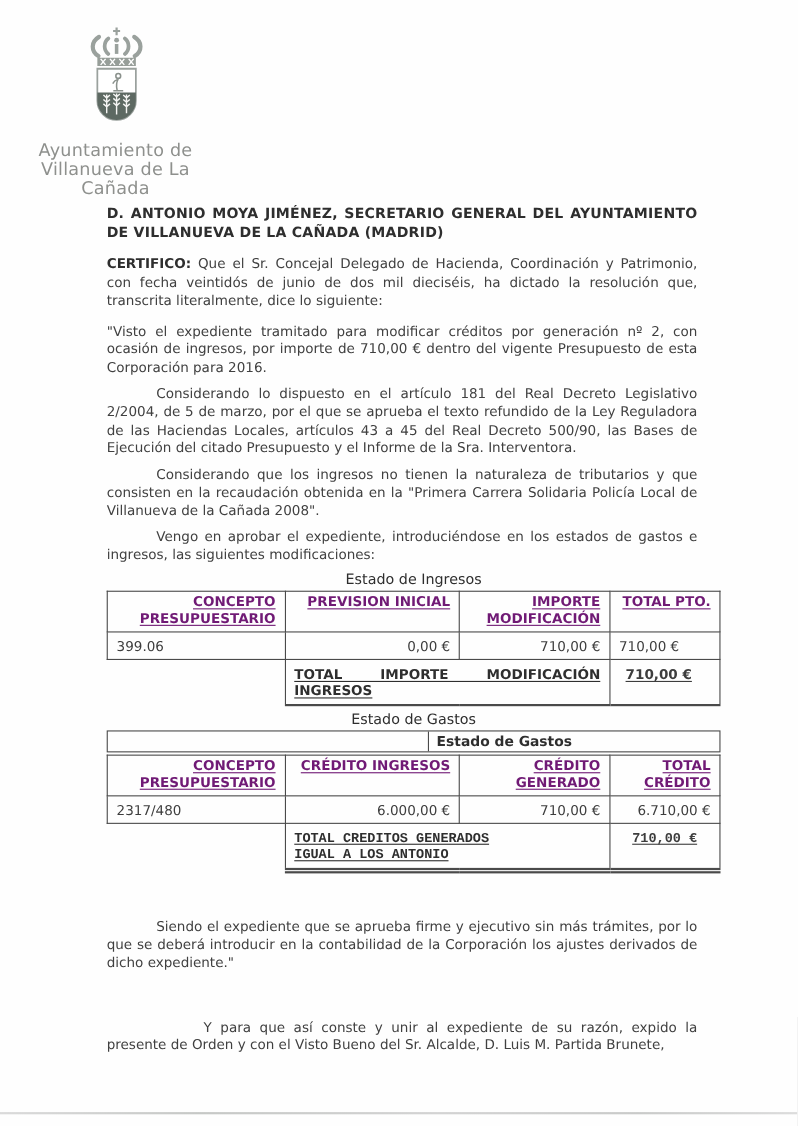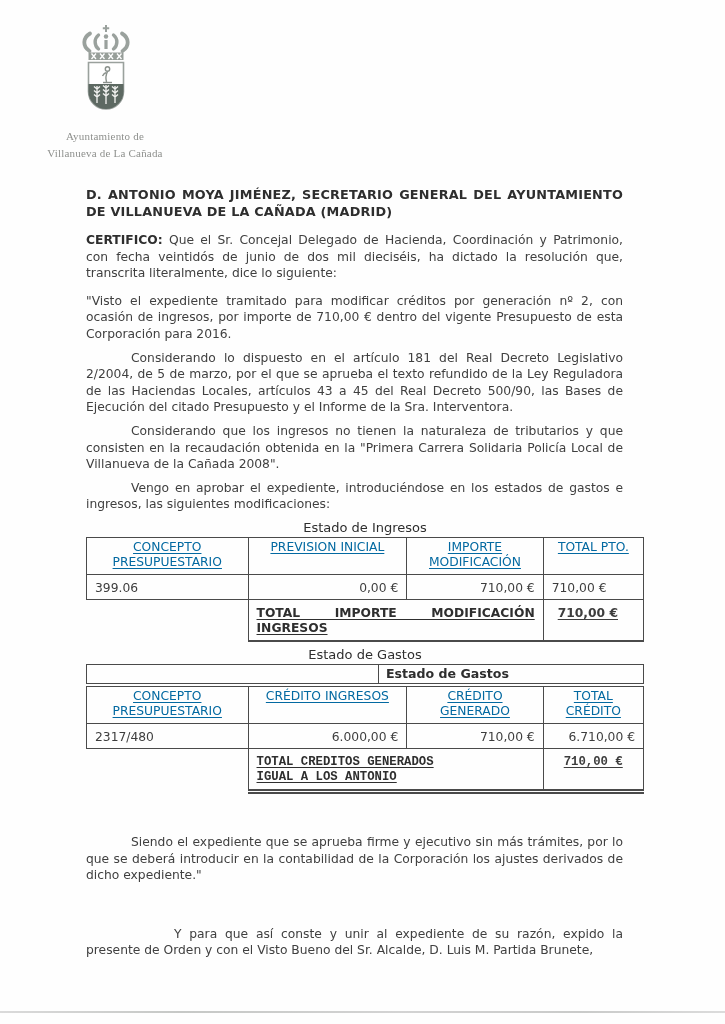--- a/index.html
+++ b/index.html
@@ -14,26 +14,26 @@
     background: #fefefe;
     overflow: hidden;
     color: #3d3d3d;
   }
 
   
   .logo-block { position: absolute; left: 73px; top: 24px; width: 180px; }
   .coa { display: block; margin-left: 0; }
   .org-name {
     position: absolute; left: -58px; top: 104px; width: 180px;
-    text-align: center; font-size: 11px; line-height: 17px;
-    color: #8e908d; letter-spacing: 0.2px; font-family: Liberation Serif, serif;
-  }
-
-  
-  .content { position: absolute; left: 86px; top: 187px; width: 558px; }
+    text-align: center; font-size: 16px; line-height: 17px;
+    color: #8e908d; letter-spacing: 0.2px;
+  }
+
+  
+  .content { position: absolute; left: 97px; top: 187px; width: 558px; }
 
   .doc-title {
     width: 537px;
     font-size: 12.8px; font-weight: bold; line-height: 16.5px;
     color: #2e2e2e; text-align: justify; letter-spacing: 0.2px;
     margin-bottom: 12px;
   }
 
   .para {
     width: 537px;
@@ -53,21 +53,21 @@
     line-height: 16px; margin-bottom: 1px;
   }
   table.tbl { width: 558px; border-collapse: collapse; table-layout: fixed; }
   .tbl th, .tbl td {
     border: 1.5px solid #4a4a4a;
     font-size: 12.3px; color: #3d3d3d;
     vertical-align: top;
   }
   .tbl th {
     padding: 2px 8px 3px;
-    text-align: center; font-weight: normal; color: #0369a1;
+    text-align: right; font-weight: bold; color: #701a75;
     line-height: 15.5px;
   }
   .tbl td { padding: 6px 8px 3px; line-height: 15px; }
   .u { text-decoration: underline; text-underline-offset: 2px; }
   .al { text-align: left; }
   .ar { text-align: right; }
 
   .ghost { border: none !important; background: #fefefe; }
   .ftr-label { padding: 2px 10px 4px 8px; }
   .ftr-label .line { font-weight: bold; color: #2e2e2e; line-height: 15.5px; }

